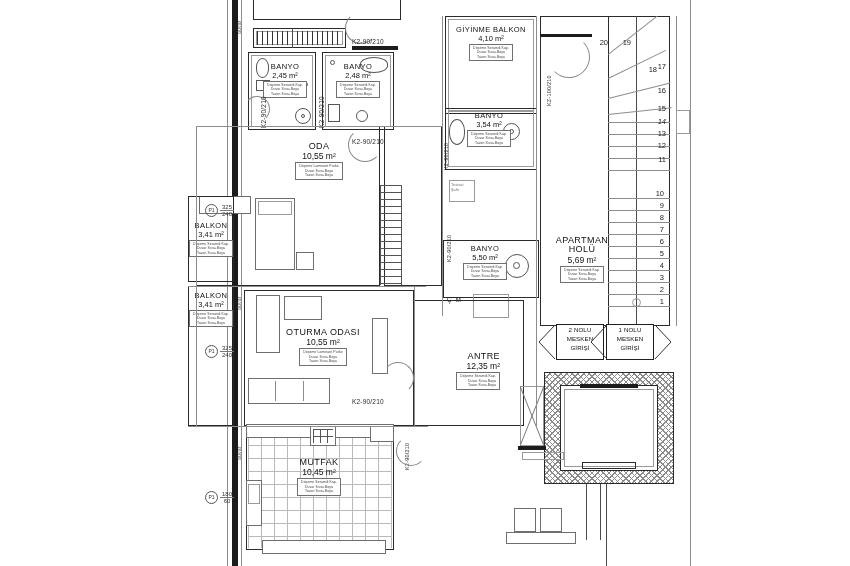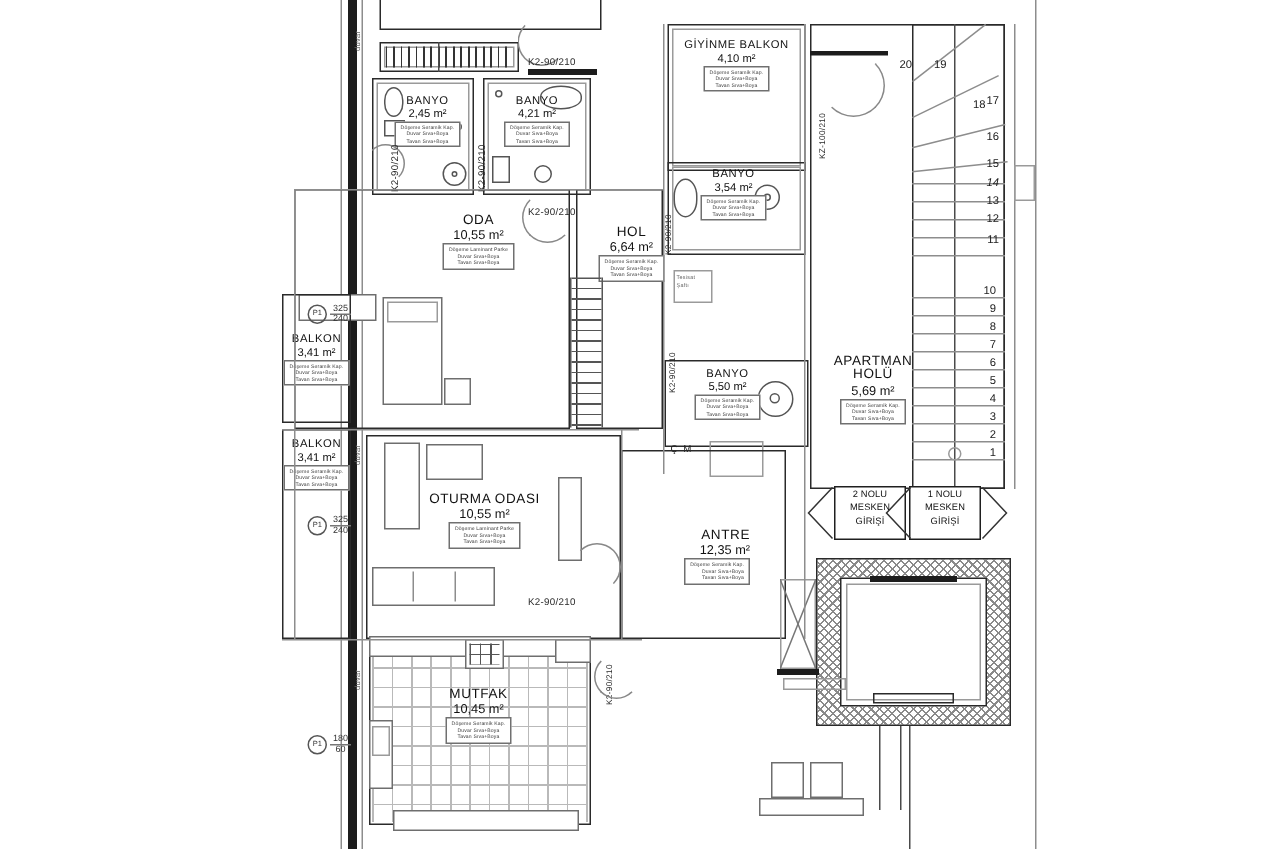--- a/index.html
+++ b/index.html
@@ -178,21 +178,21 @@
   <div class="dmark vert" style="left:260px;top:128px;">K2-90/210</div>
 
   <div class="outline" style="left:322px;top:52px;width:72px;height:78px;"></div>
   <div class="outline-hair" style="left:325px;top:55px;width:66px;height:72px;"></div>
   <div class="fixture fx-oval" style="left:360px;top:57px;width:28px;height:16px;"></div>
   <div class="fixture fx-round" style="left:330px;top:60px;width:5px;height:5px;"></div>
   <div class="fixture" style="left:328px;top:104px;width:12px;height:18px;"></div>
   <div class="fixture fx-round" style="left:356px;top:110px;width:12px;height:12px;"></div>
   <div class="room small" style="left:326px;top:63px;width:64px;">
     <span class="rname">BANYO</span>
-    <span class="rarea">4,21 m²</span>
+    <span class="rarea">2,48 m²</span>
     <span class="spec">
       <span>Döşeme Seramik Kap.</span><br>
       <span>Duvar Sıva+Boya</span><br>
       <span>Tavan Sıva+Boya</span>
     </span>
   </div>
   <div class="dmark vert" style="left:318px;top:128px;">K2-90/210</div>
 
   <div class="outline" style="left:253px;top:28px;width:93px;height:20px;"></div>
   <div class="outline-hair" style="left:256px;top:31px;width:87px;height:14px;"></div>
@@ -253,29 +253,20 @@
 
   <div class="outline-thin fillwhite" style="left:255px;top:198px;width:40px;height:72px;"></div>
   <div class="outline-hair" style="left:258px;top:201px;width:34px;height:14px;"></div>
   <div class="outline-thin fillwhite" style="left:296px;top:252px;width:18px;height:18px;"></div>
   <div class="outline-thin fillwhite" style="left:199px;top:196px;width:52px;height:18px;"></div>
 
   <div class="swing" style="left:348px;top:128px;width:34px;height:34px;border-color:transparent;border-bottom-color:#888;border-left-color:#888;"></div>
   <div class="dmark" style="left:352px;top:138px;">K2-90/210</div>
 
   <div class="outline" style="left:384px;top:126px;width:58px;height:160px;"></div>
-  <div class="room" style="left:392px;top:150px;width:58px;">
-    <span class="rname">HOL</span>
-    <span class="rarea">6,64 m²</span>
-    <span class="spec">
-      <span>Döşeme Seramik Kap.</span><br>
-      <span>Duvar Sıva+Boya</span><br>
-      <span>Tavan Sıva+Boya</span>
-    </span>
-  </div>
 
   <div style="position:absolute;left:380px;top:185px;width:22px;height:100px;background-image:repeating-linear-gradient(to bottom,#555 0 1px,transparent 1px 7px);border-left:1px solid #555;border-right:1px solid #555;box-sizing:border-box;"></div>
 
   <div class="outline" style="left:443px;top:240px;width:96px;height:58px;"></div>
   <div class="fixture fx-round" style="left:505px;top:254px;width:24px;height:24px;"></div>
   <div class="fixture fx-round" style="left:513px;top:262px;width:7px;height:7px;"></div>
   <div class="room small" style="left:448px;top:245px;width:74px;">
     <span class="rname">BANYO</span>
     <span class="rarea">5,50 m²</span>
     <span class="spec">

